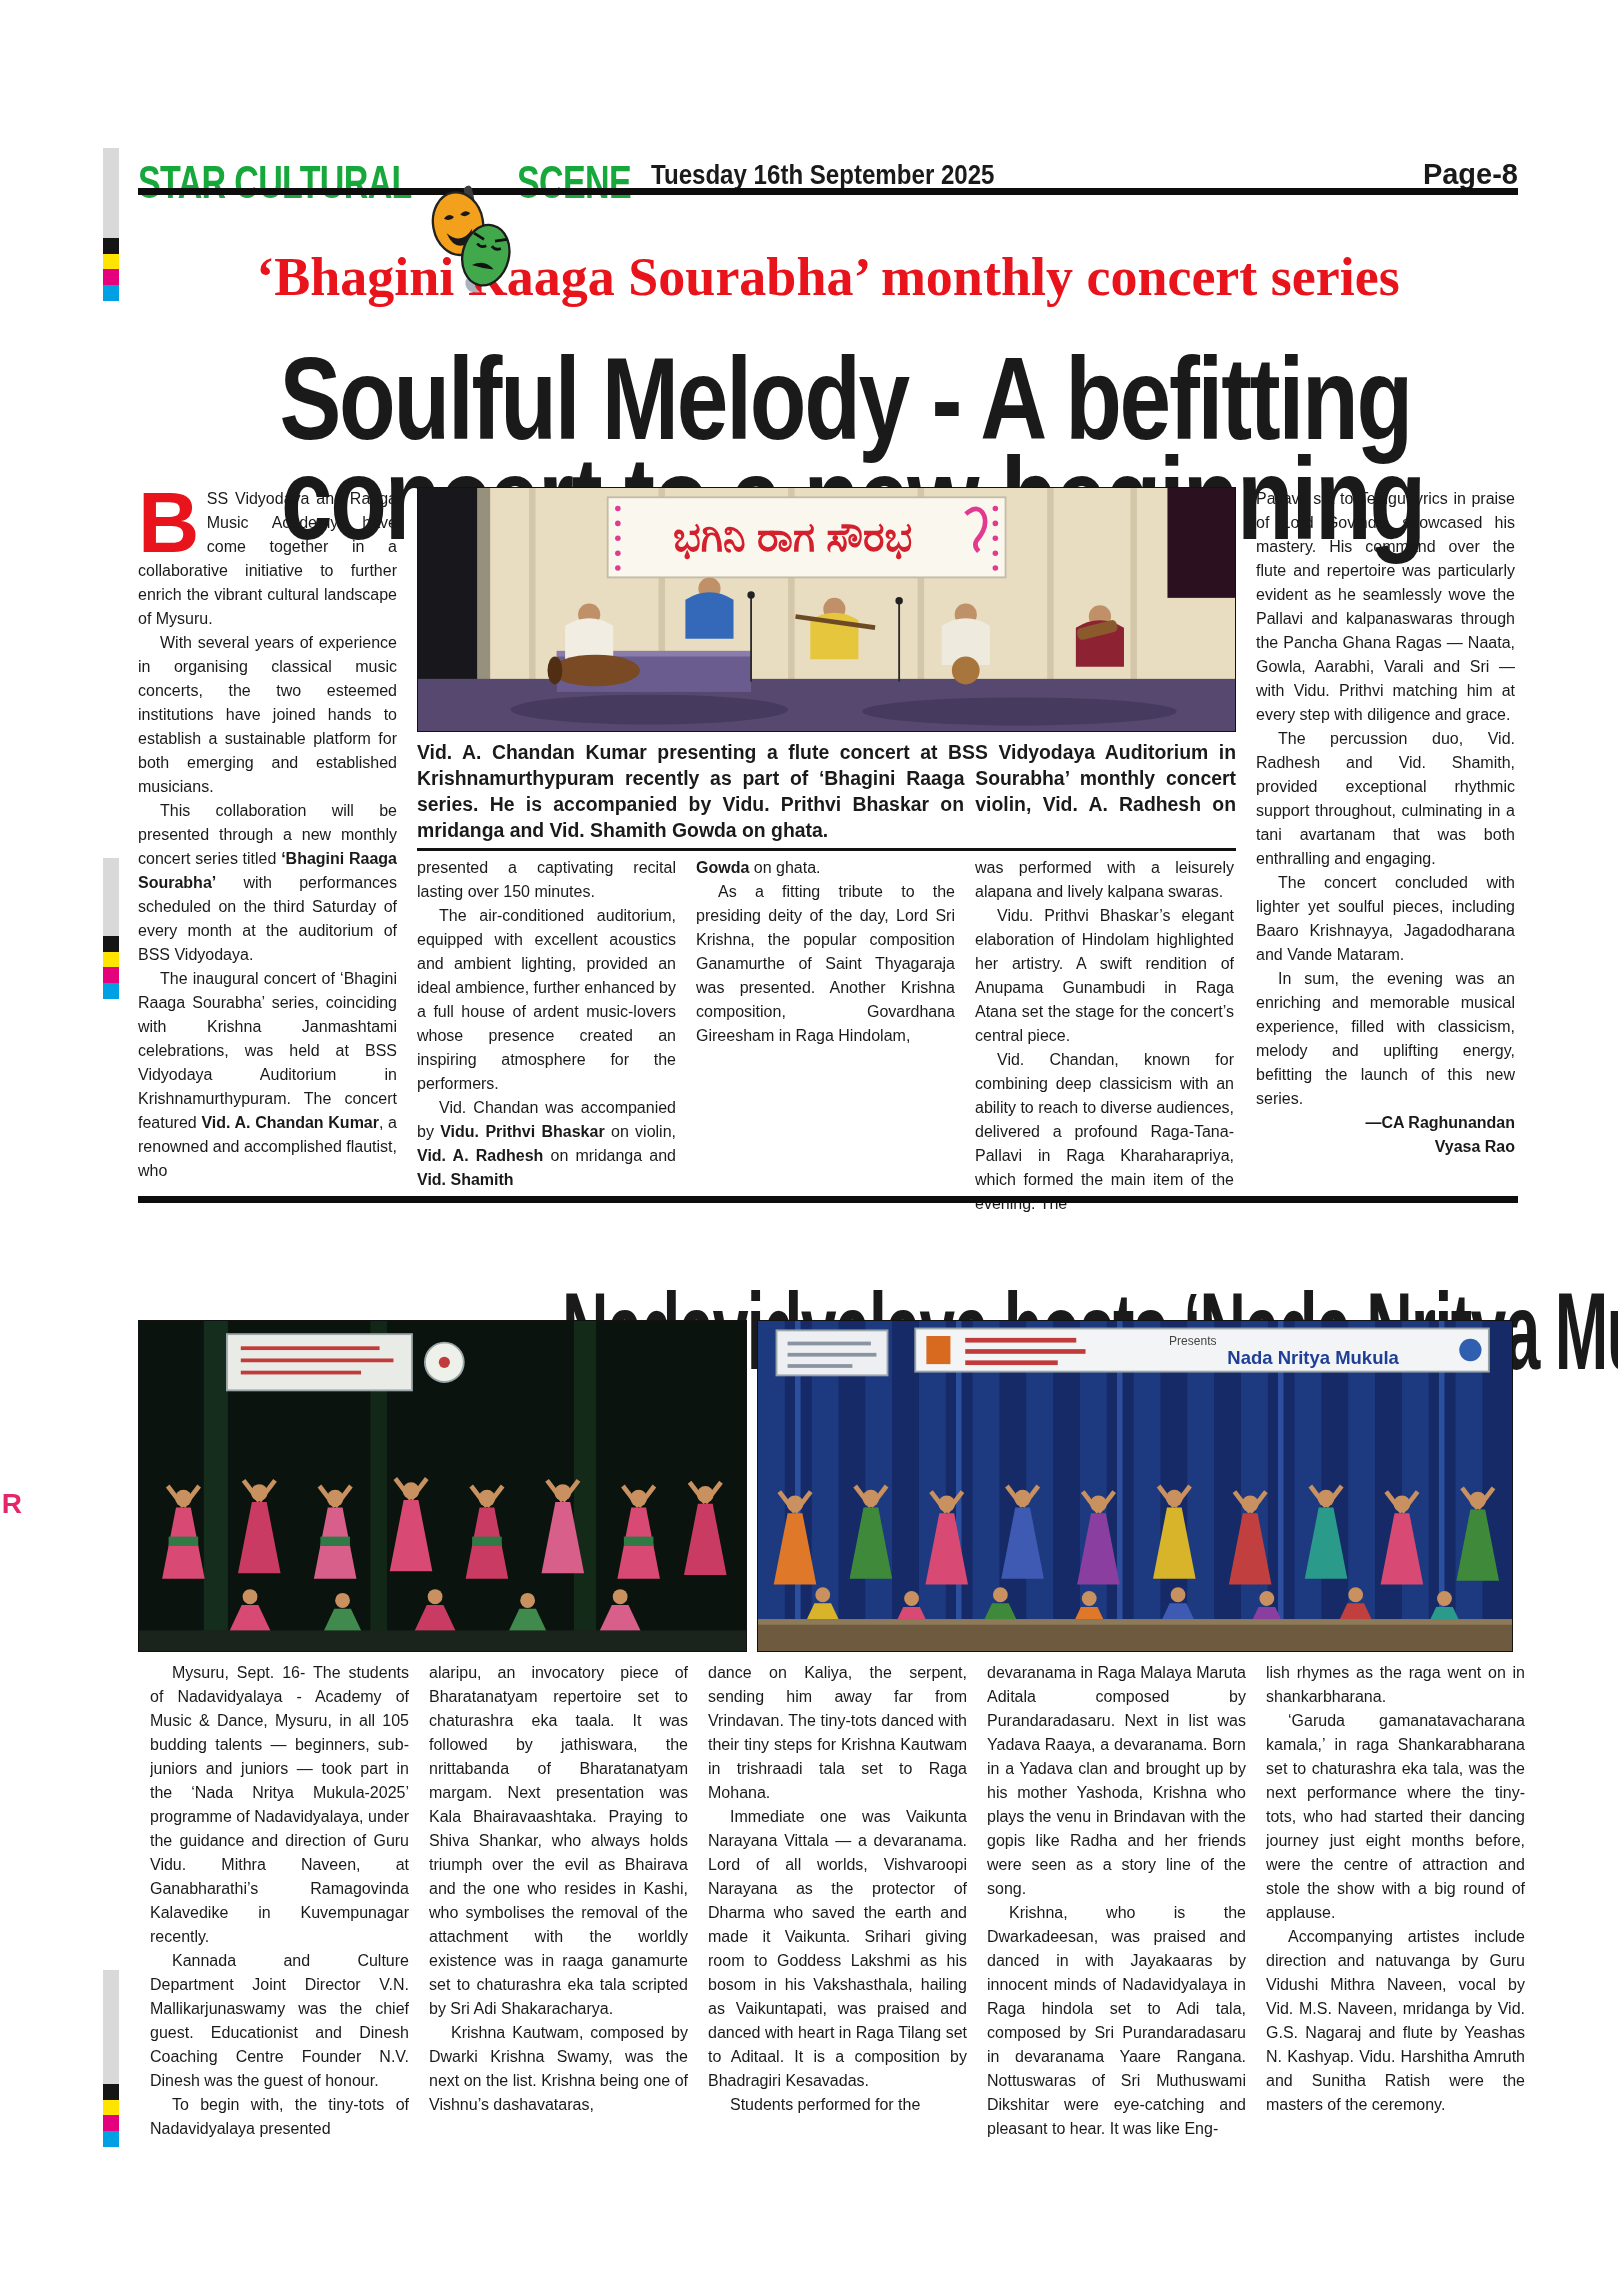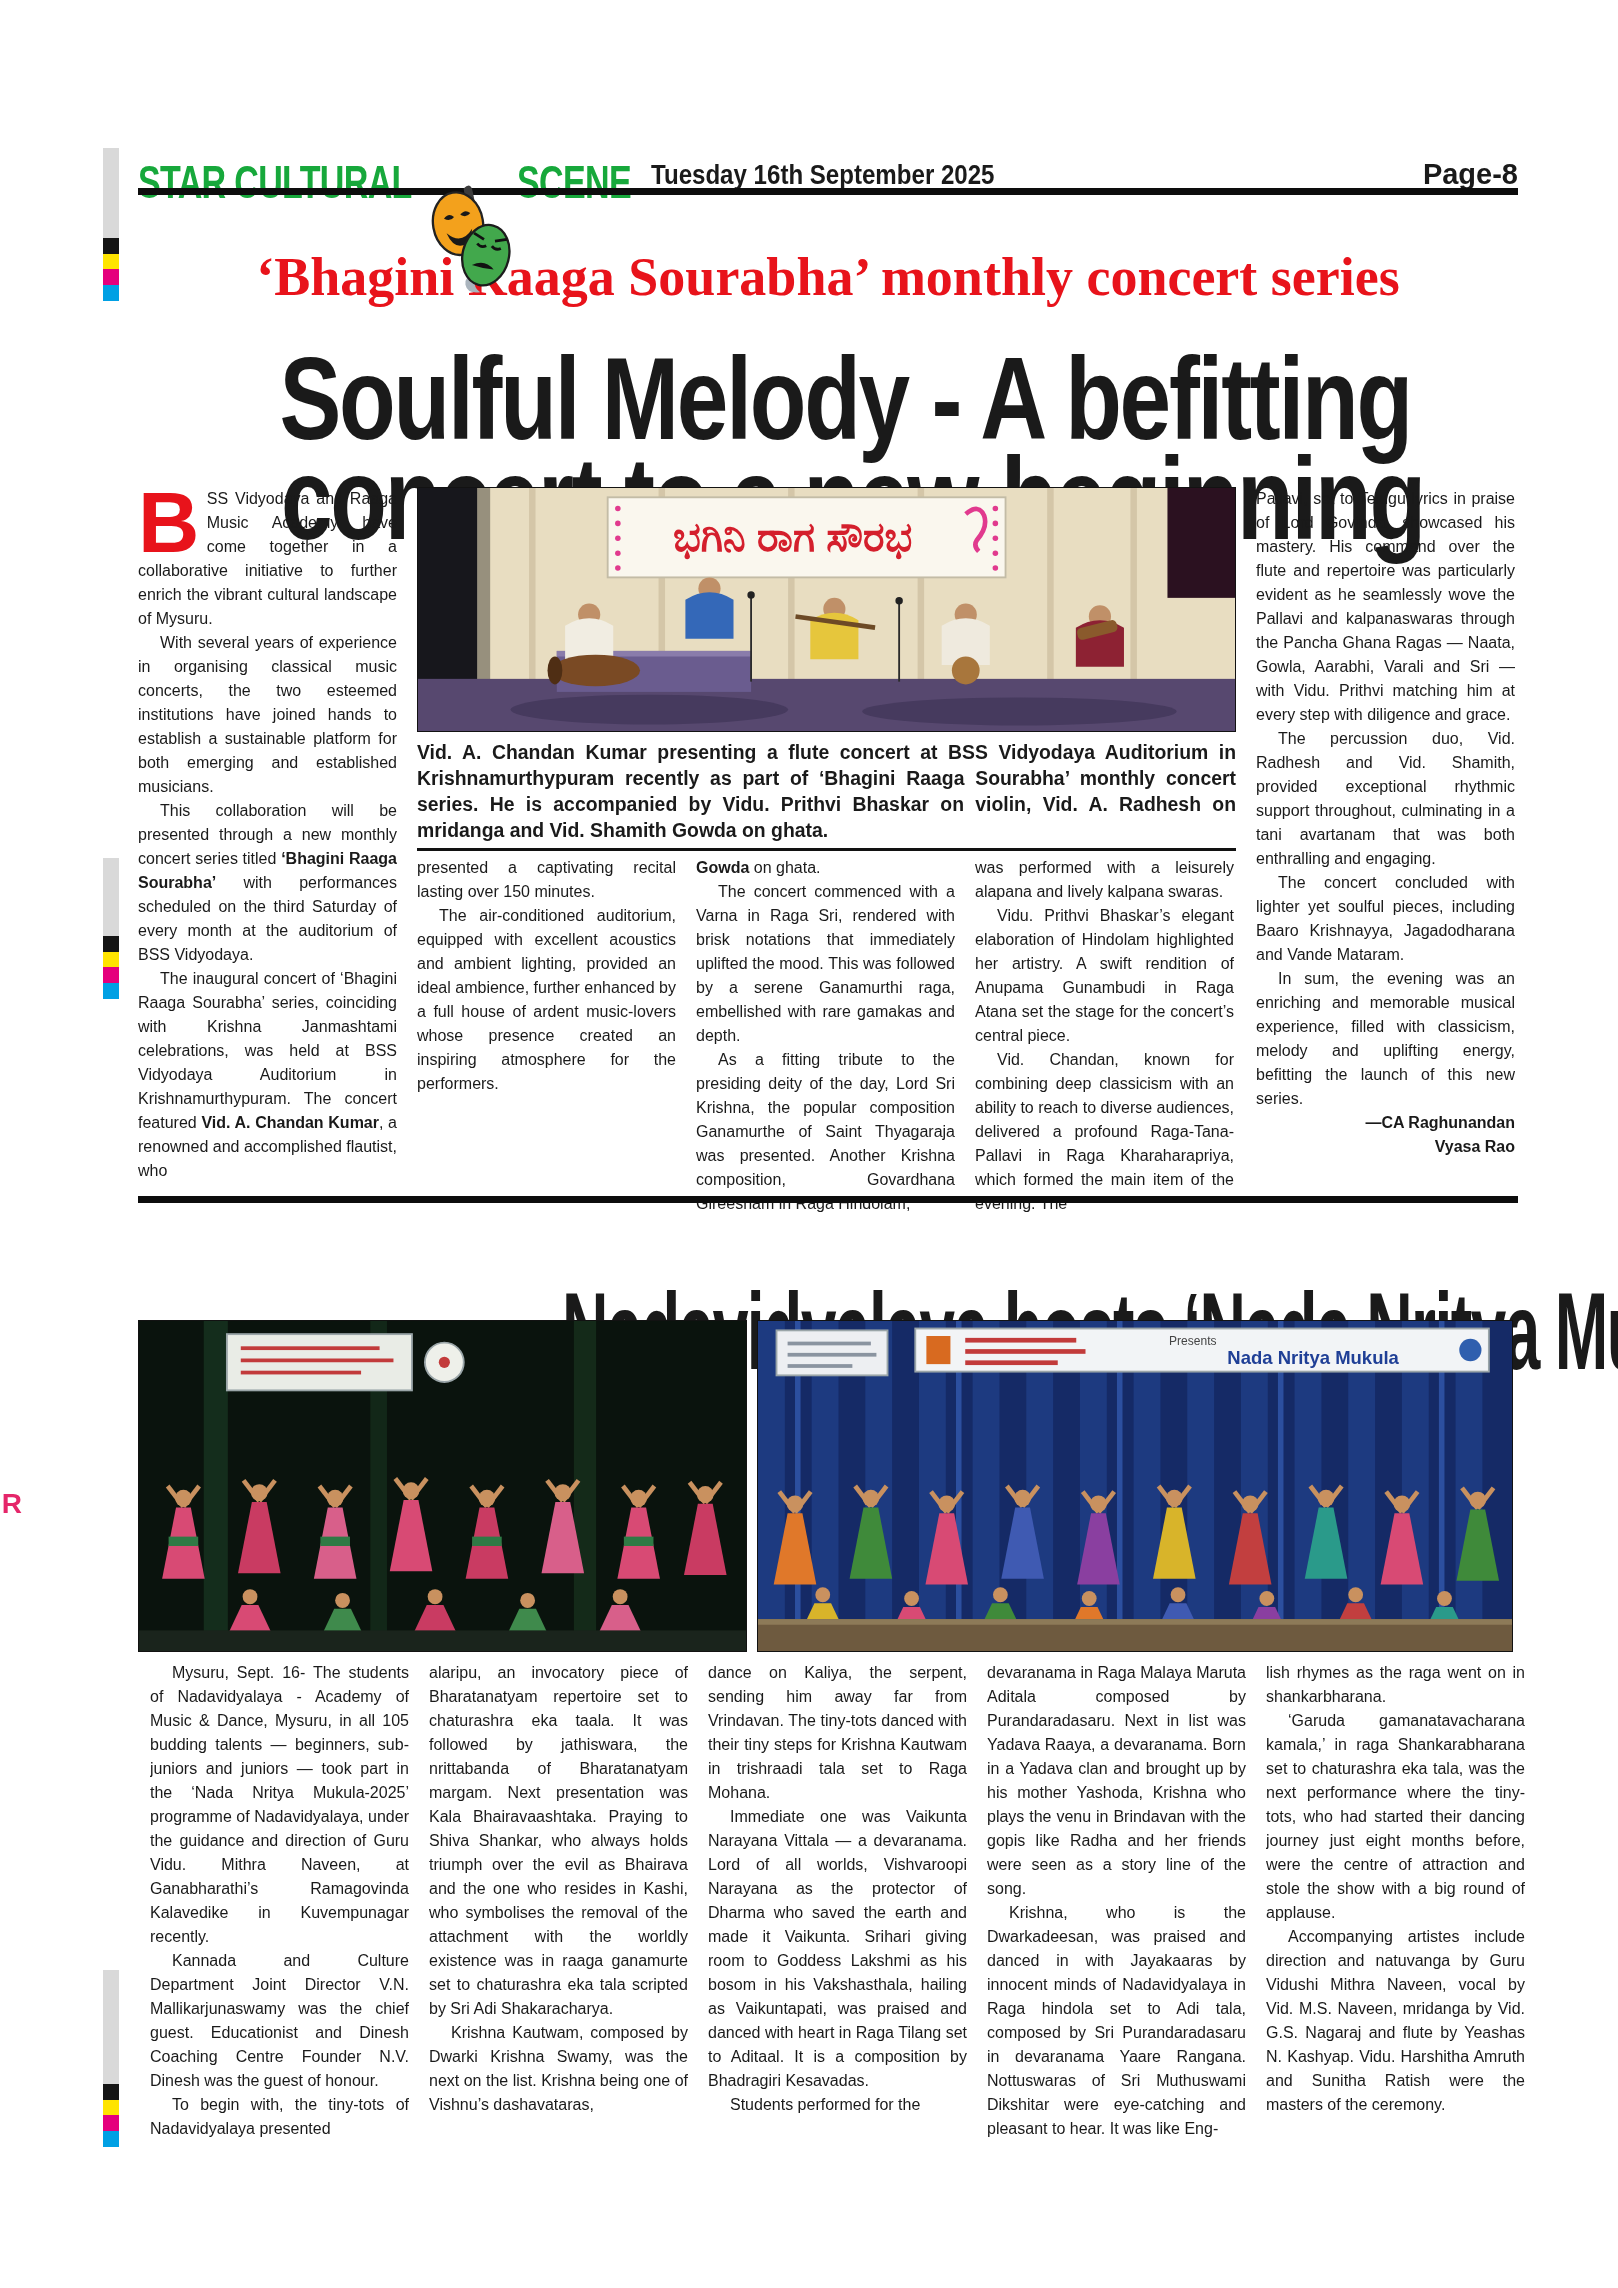--- a/index.html
+++ b/index.html
@@ -197,24 +197,24 @@
           <use href="#mus" xlink:href="#mus" x="737" y="170" style="color:#8d2233"></use>
           <rect x="712" y="146" width="44" height="13" rx="5" fill="#8a5a2c" transform="rotate(-14 734 152)"></rect>
         </svg>
       </figure>
       <figcaption class="caption">Vid. A. Chandan Kumar presenting a flute concert at BSS Vidyodaya Auditorium in Krishnamurthypuram recently as part of ‘Bhagini Raaga Sourabha’ monthly concert series. He is accompanied by Vidu. Prithvi Bhaskar on violin, Vid. A. Radhesh on mridanga and Vid. Shamith Gowda on ghata.</figcaption>
       <div class="caption-rule"></div>
       <div class="midcols">
         <div class="colnarrow">
             <p class="para cont"><span>presented a captivating recital lasting over 150 minutes.</span></p>
             <p class="para"><span>The air-conditioned auditorium, equipped with excellent acoustics and ambient lighting, provided an ideal ambience, further enhanced by a full house of ardent music-lovers whose presence created an inspiring atmosphere for the performers.</span></p>
+            <p class="para"><span>Vid. Chandan was accompanied by </span><span class="b">Vidu. Prithvi Bhaskar</span><span> on violin, </span><span class="b">Vid. A. Radhesh</span><span> on mridanga and </span><span class="b">Vid. Shamith</span></p>
           </div>
         <div class="colnarrow">
             <p class="para cont"><span class="b">Gowda</span><span> on ghata.</span></p>
-            <p class="para"><span>The concert commenced with a Varna in Raga Sri, rendered with brisk notations that immediately uplifted the mood. This was followed by a serene Ganamurthi raga, embellished with rare gamakas and depth.</span></p>
             <p class="para"><span>As a fitting tribute to the presiding deity of the day, Lord Sri Krishna, the popular composition Ganamurthe of Saint Thyagaraja was presented. Another Krishna composition, Govardhana Gireesham in Raga Hindolam,</span></p>
           </div>
         <div class="colnarrow">
             <p class="para cont"><span>was performed with a leisurely alapana and lively kalpana swaras.</span></p>
             <p class="para"><span>Vidu. Prithvi Bhaskar’s elegant elaboration of Hindolam highlighted her artistry. A swift rendition of Anupama Gunambudi in Raga Atana set the stage for the concert’s central piece.</span></p>
             <p class="para"><span>Vid. Chandan, known for combining deep classicism with an ability to reach to diverse audiences, delivered a profound Raga-Tana-Pallavi in Raga Kharaharapriya, which formed the main item of the evening. The</span></p>
           </div>
       </div>
     </div>
 

